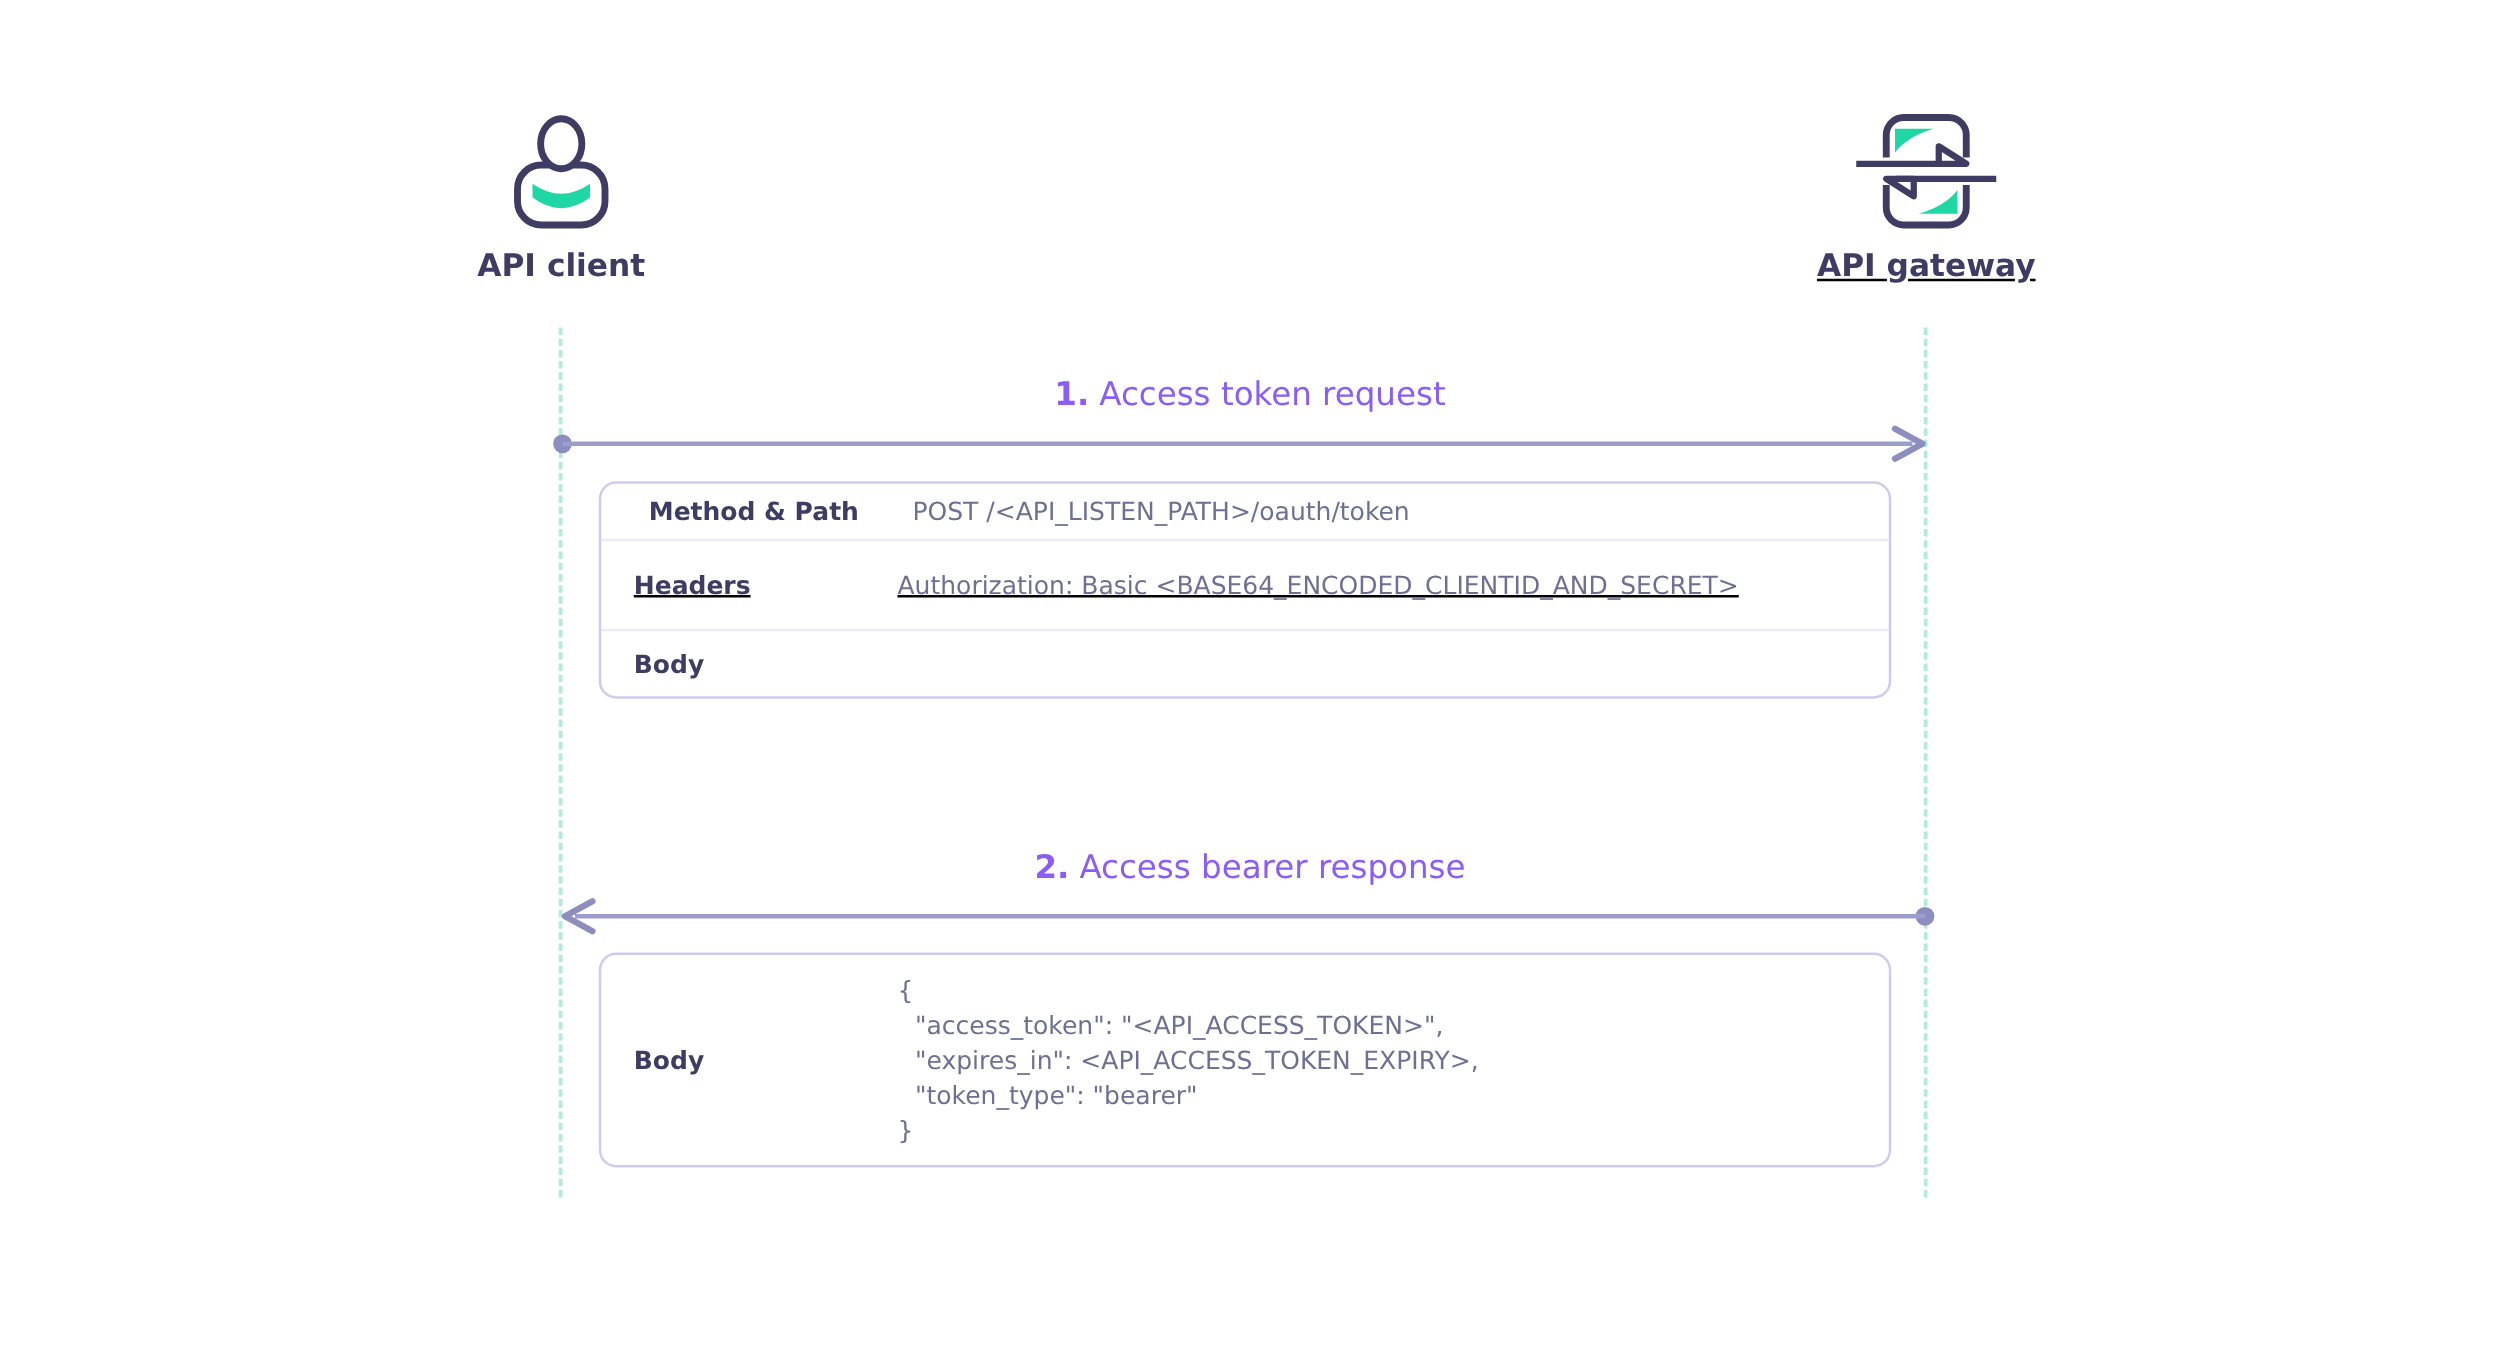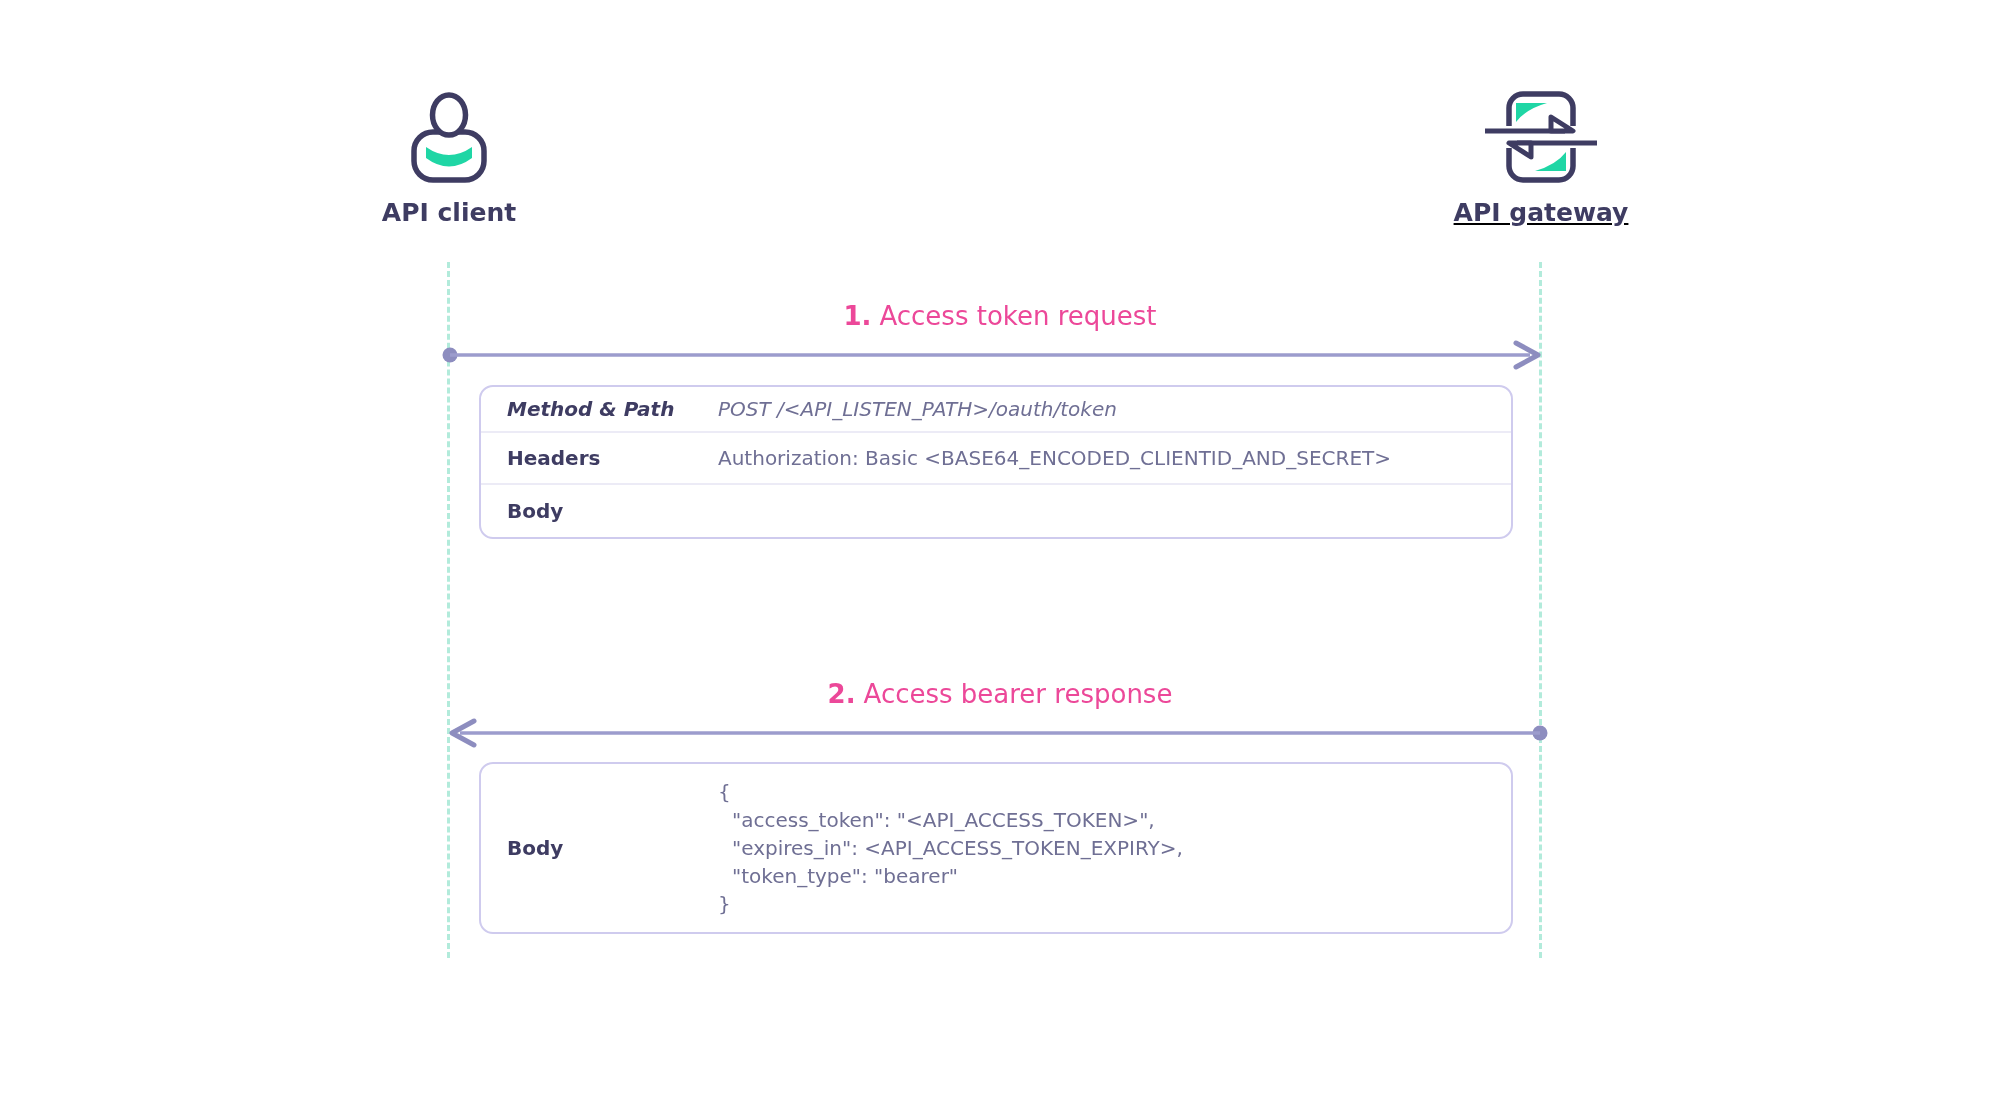--- a/index.html
+++ b/index.html
@@ -14,39 +14,39 @@
   .actor-icon { display:block; margin:0 auto; }
   .actor-label { margin-top:14px; font-size:25px; font-weight:bold; color:#3e3c62; }
 
   
   .lifeline { position:absolute; top:262px; height:696px; width:0; border-left:3px dashed #b2ebdb; }
   .lifeline-client  { left:447px; }
   .lifeline-gateway { left:1539px; }
 
   
   .msg-title { position:absolute; left:454px; width:1092px; text-align:center;
-               font-size:26px; color:#ec4899; }
+               font-size:26px; color:#8b5cf6; }
   .msg-title .num { font-weight:bold; margin-right:8px; }
   .msg-title-1 { top:301px; }
   .msg-title-2 { top:679px; }
 
   
   .msg-arrow { position:absolute; left:442px; width:1106px; height:30px; }
   .msg-arrow-1 { top:340px; }
   .msg-arrow-2 { top:718px; }
 
   
   .msg-table { position:absolute; left:479px; width:1034px; box-sizing:border-box;
                background:#fff; border:2px solid #cfcbee; border-radius:14px; }
   .table-request  { top:385px; }
   .table-response { top:762px; }
   .trow { display:grid; grid-template-columns:225px 1fr; }
   .trow + .trow { border-top:2px solid #ecebf6; }
-  .trow-pad-s { padding:8px 0;font-style:italic; }
-  .trow-pad-m { padding:11px 0; }
+  .trow-pad-s { padding:8px 12px; }
+  .trow-pad-m { padding:21px 0;text-decoration:underline; }
   .trow-pad-l { padding:12px 0; }
   .trow-pad-xl { padding:14px 0; }
   .tlabel { padding-left:26px; font-size:20px; font-weight:bold; color:#3e3c62; line-height:28px; }
   .center-label .tlabel { align-self:center; }
   .tvalue { font-size:20px; color:#6f6f94; line-height:28px; }
   .tvalue .line { display:block;margin-left:12px; }
   .tvalue .indent { padding-left:14px; }
 </style>
 </head>
 <body>

